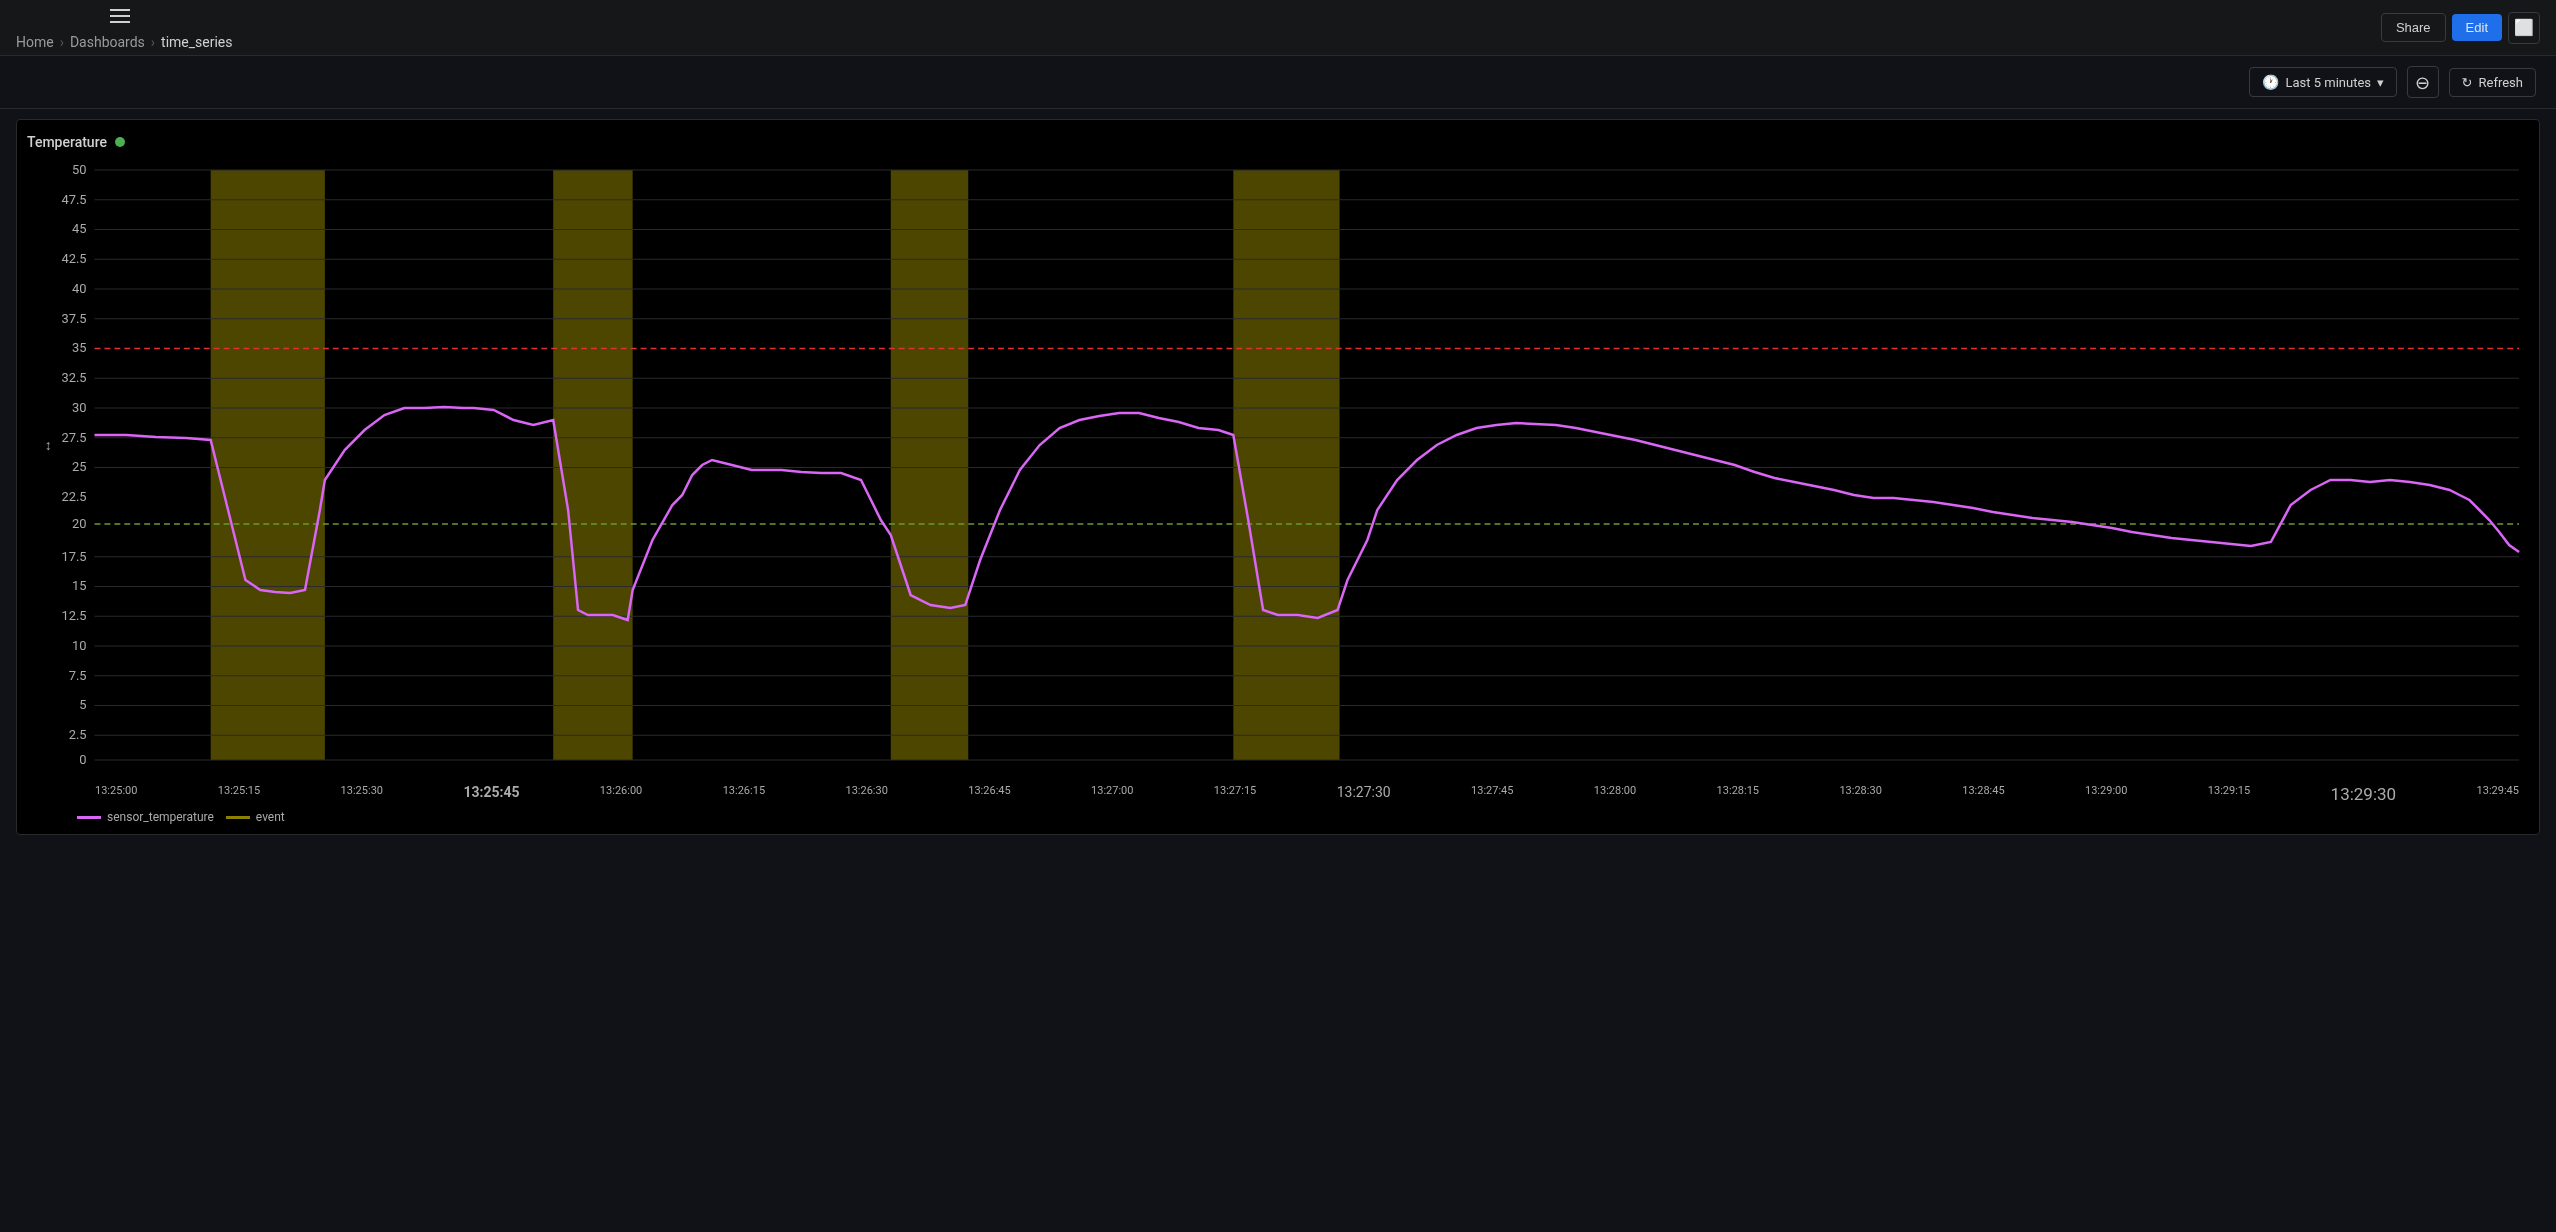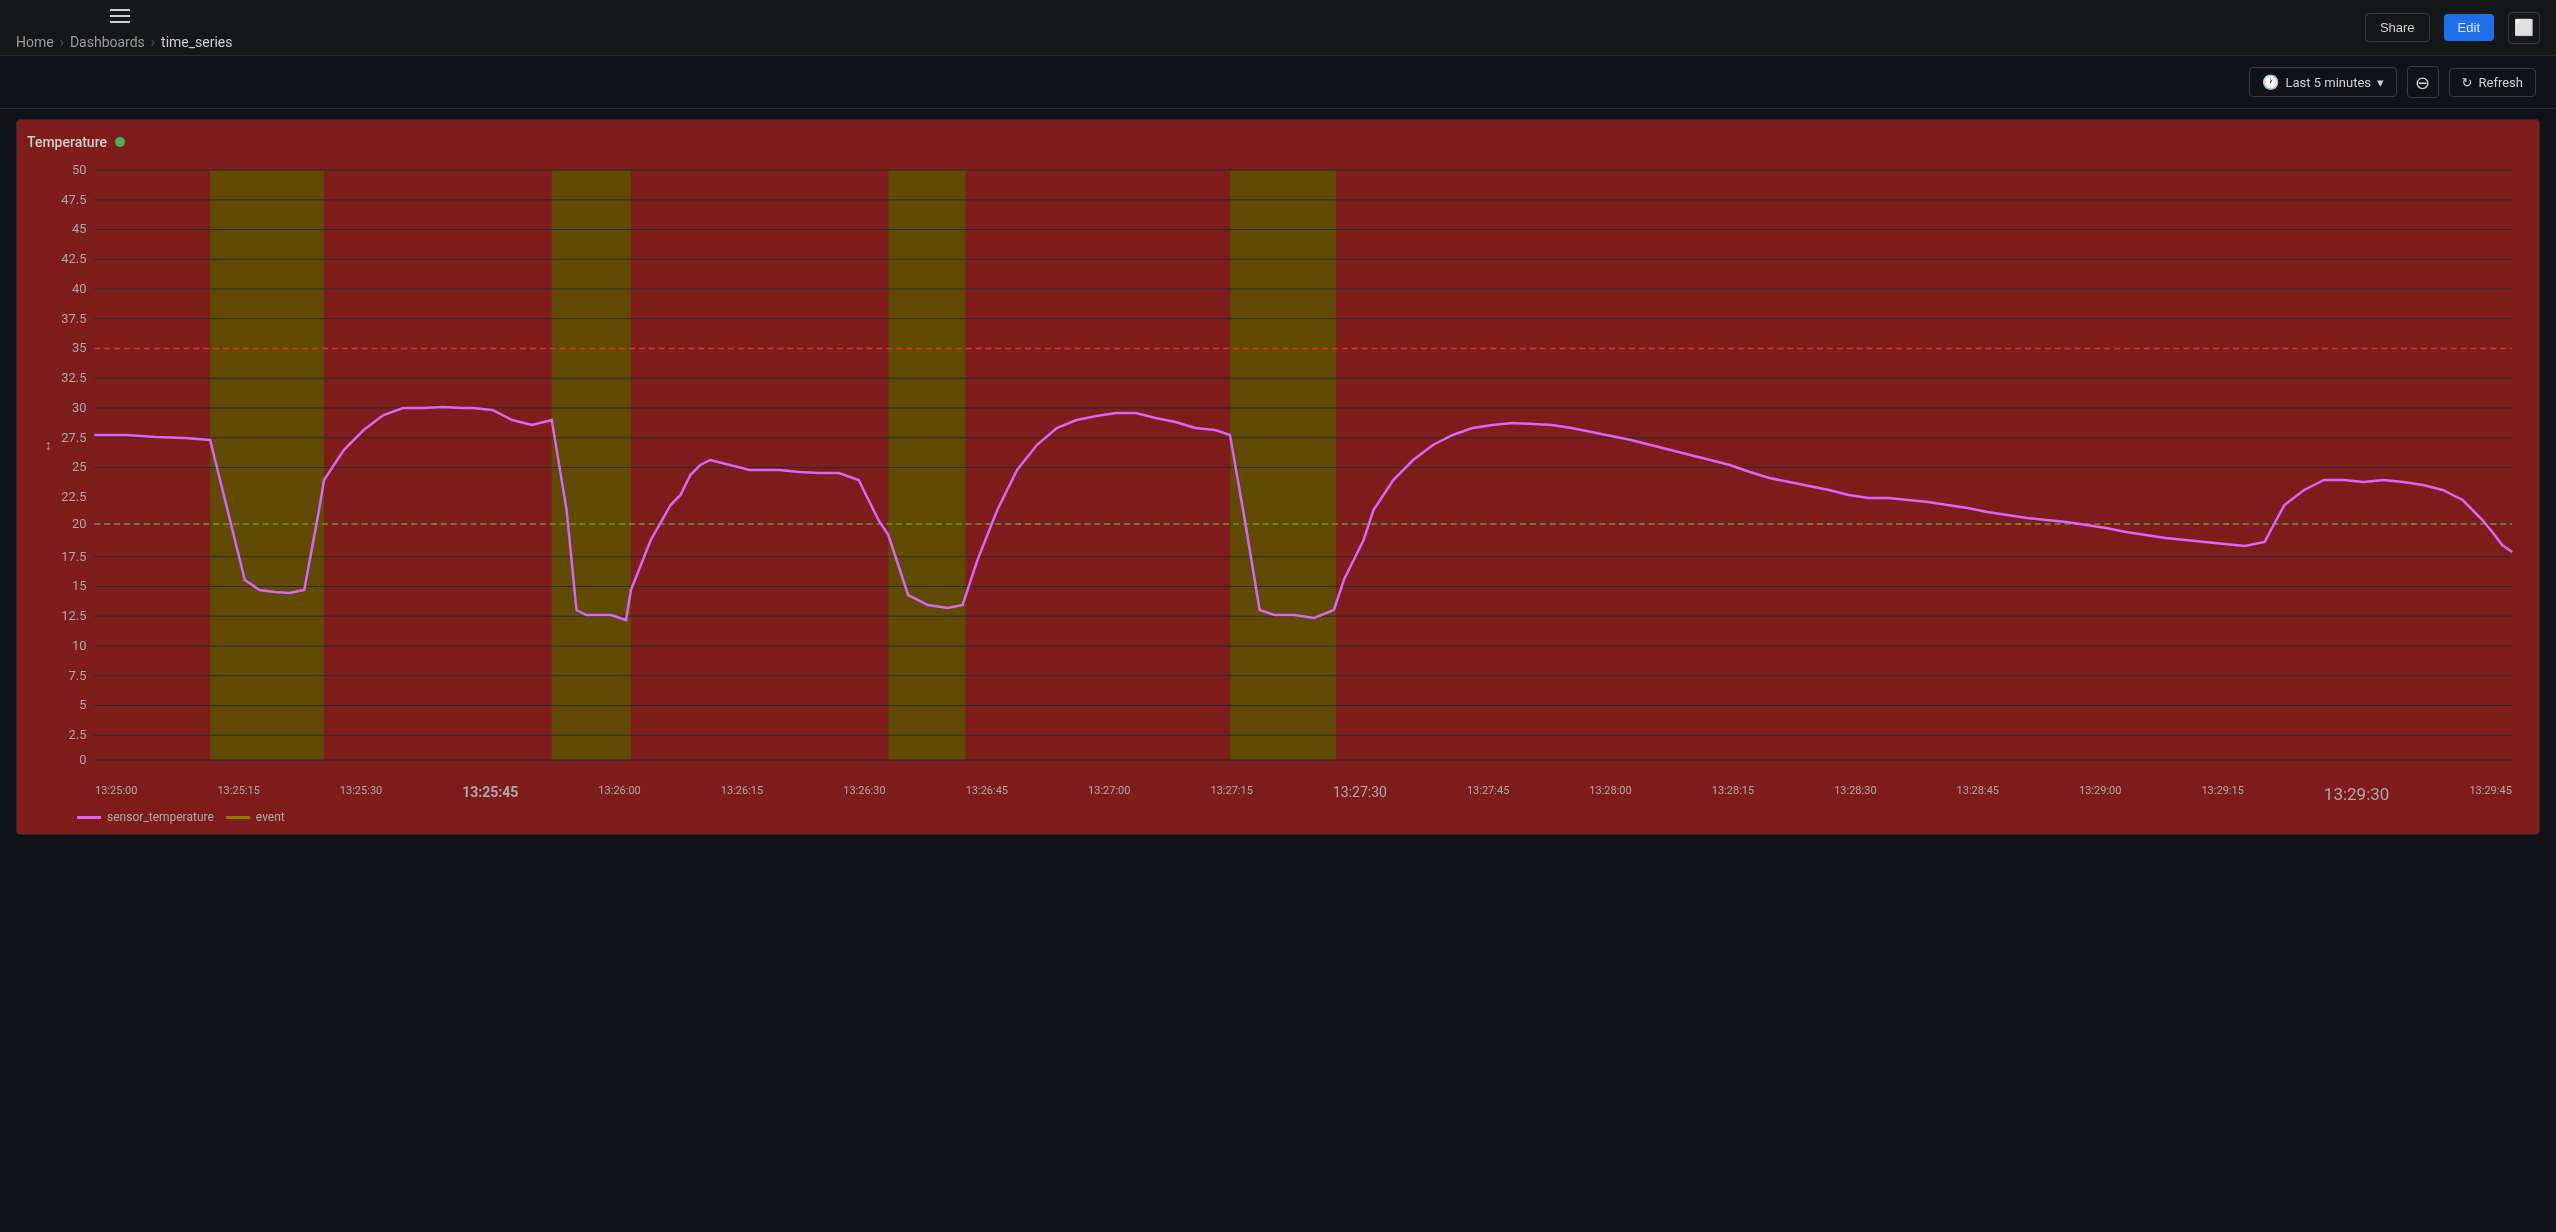--- a/index.html
+++ b/index.html
@@ -53,21 +53,21 @@
     }
     .breadcrumb a {
       color: #9a9a9a;
       text-decoration: none;
     }
     .breadcrumb .sep { color: #555; }
     .breadcrumb .current { color: #d0d0d0; }
     .topbar-right {
       display: flex;
       align-items: center;
-      gap: 14px;
+      gap: 6px;
     }
     .btn-share {
       background: transparent;
       border: 1px solid #3a3a3e;
       color: #d0d0d0;
       padding: 6px 14px;
       border-radius: 4px;
       cursor: pointer;
       font-size: 13px;
     }
@@ -136,25 +136,25 @@
       background: transparent;
       border: 1px solid #3a3a3e;
       color: #d0d0d0;
       padding: 6px 12px;
       border-radius: 4px;
       cursor: pointer;
       font-size: 13px;
     }
     
     .chart-panel {
-      background: #7f1d1d;
+      background: #000000;
       margin: 10px 16px;
       border: 1px solid #2a2a2e;
       border-radius: 4px;
-      padding: 14px 17px 10px 10px;
+      padding: 14px 10px 10px 10px;
       position: relative;
     }
     .chart-title {
       display: flex;
       align-items: center;
       gap: 8px;
       font-size: 14px;
       font-weight: 500;
       color: #d0d0d0;
       margin-bottom: 10px;

